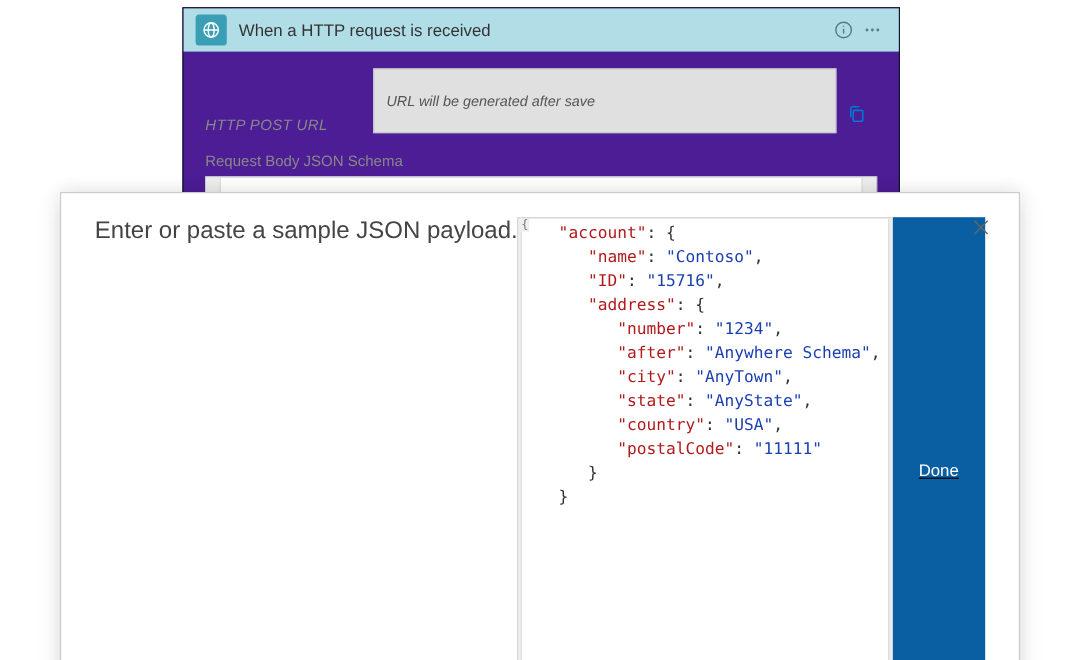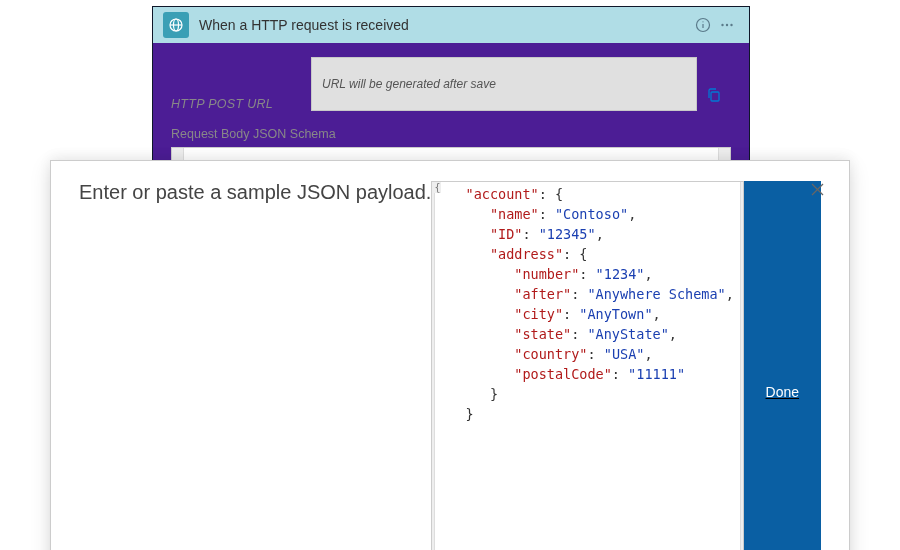--- a/index.html
+++ b/index.html
@@ -244,21 +244,21 @@
       </svg>
   </div>
   <div class="dialog-title">Enter or paste a sample JSON payload.</div>
   <div class="editor">
     <div class="gutter">
       <span class="fold-marker fold-top">{</span>
       <span class="fold-marker fold-bot">}</span>
     </div>
     <div class="code">   <span class="k">"<span>account</span>"</span><span class="p">: {</span>
       <span class="k">"<span>name</span>"</span><span class="p">: </span><span class="s">"<span>Contoso</span>"</span><span class="p">,</span>
-      <span class="k">"<span>ID</span>"</span><span class="p">: </span><span class="s">"<span>12345</span>"</span><span class="p">,</span>
+      <span class="k">"<span>ID</span>"</span><span class="p">: </span><span class="s">"<span>15716</span>"</span><span class="p">,</span>
       <span class="k">"<span>address</span>"</span><span class="p">: {</span>
          <span class="k">"<span>number</span>"</span><span class="p">: </span><span class="s">"<span>1234</span>"</span><span class="p">,</span>
          <span class="k">"<span>after</span>"</span><span class="p">: </span><span class="s">"<span>Anywhere Schema</span>"</span><span class="p">,</span>
          <span class="k">"<span>city</span>"</span><span class="p">: </span><span class="s">"<span>AnyTown</span>"</span><span class="p">,</span>
          <span class="k">"<span>state</span>"</span><span class="p">: </span><span class="s">"<span>AnyState</span>"</span><span class="p">,</span>
          <span class="k">"<span>country</span>"</span><span class="p">: </span><span class="s">"<span>USA</span>"</span><span class="p">,</span>
          <span class="k">"<span>postalCode</span>"</span><span class="p">: </span><span class="s">"<span>11111</span>"</span>
       <span class="p">}</span>
    <span class="p">}</span></div>
     <div class="scroll-right"></div>

